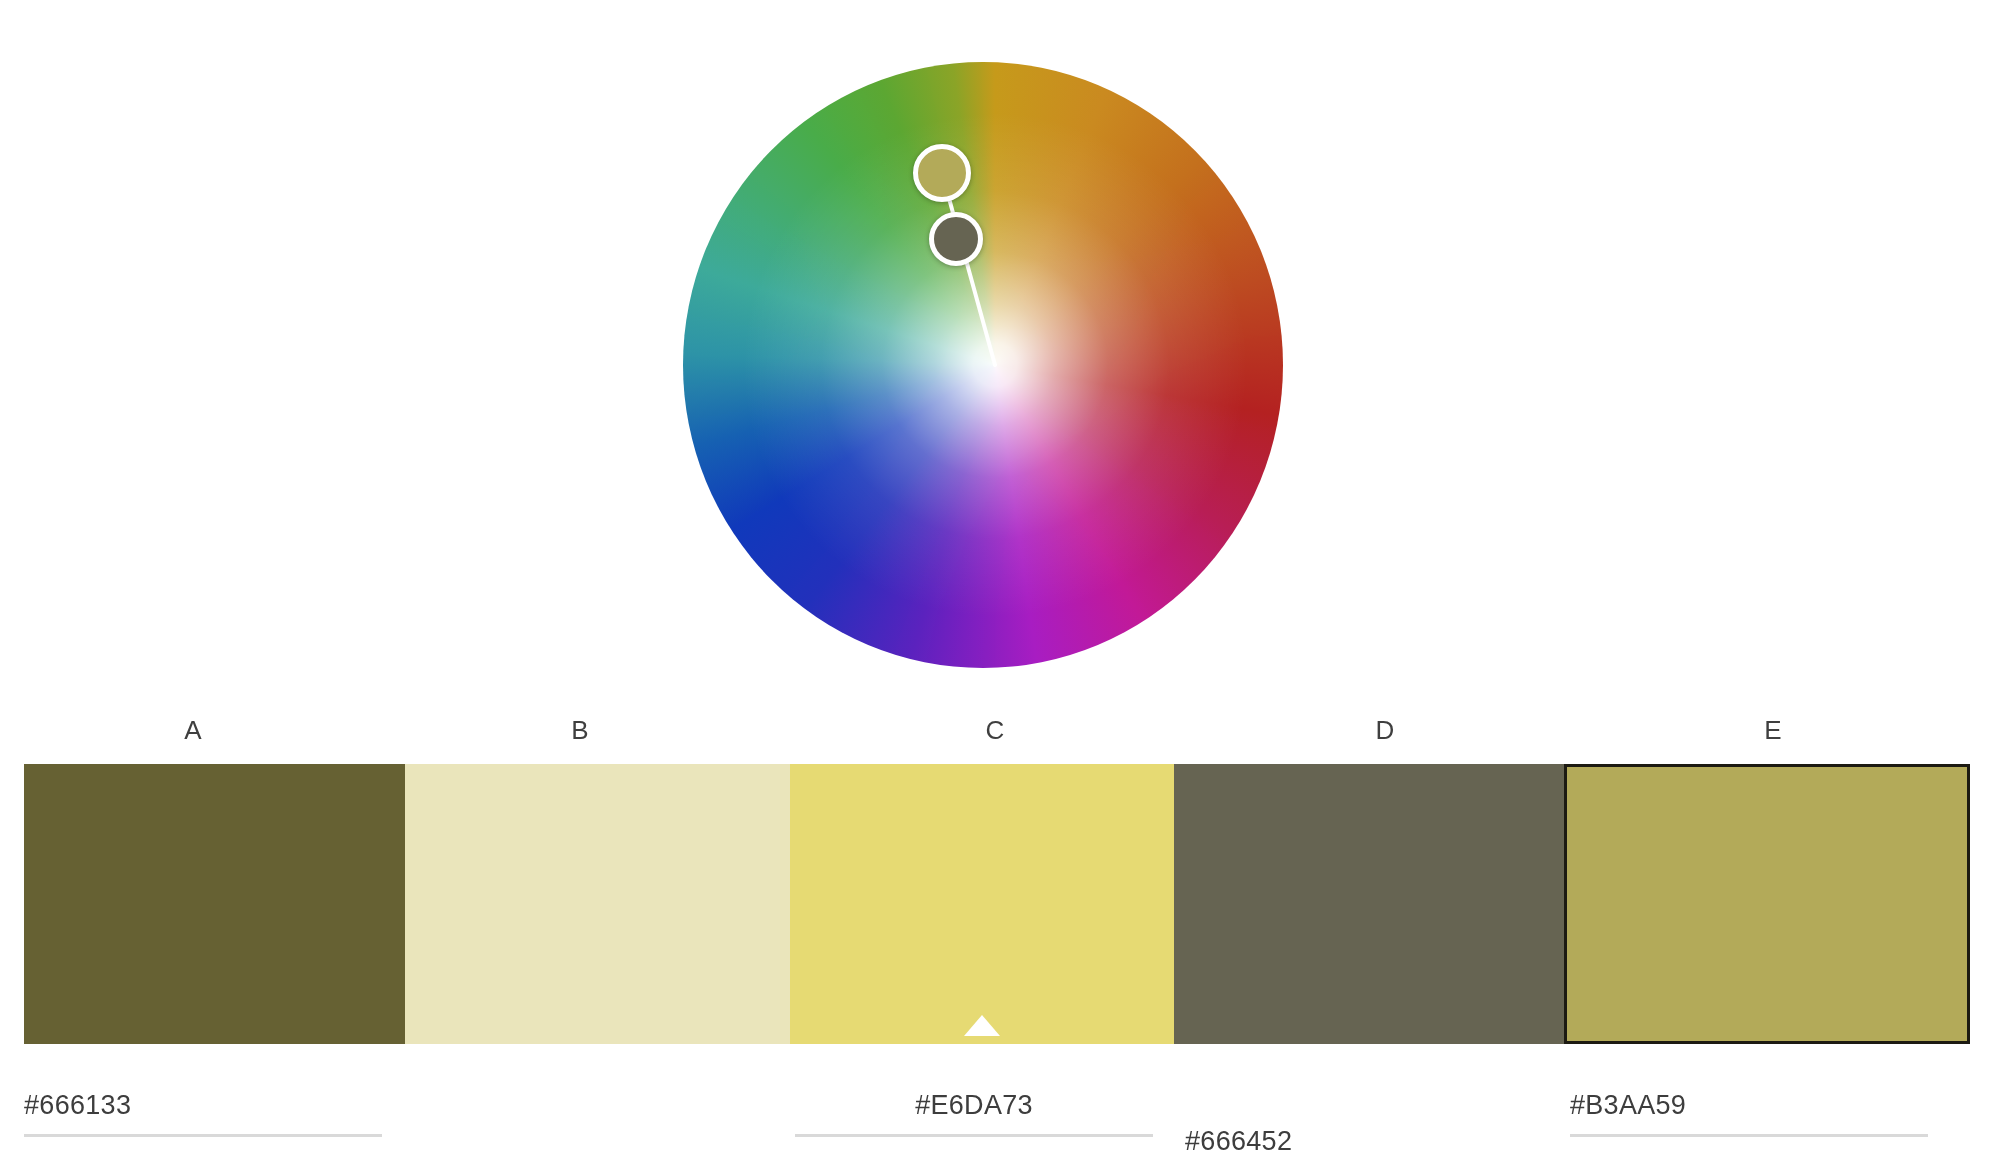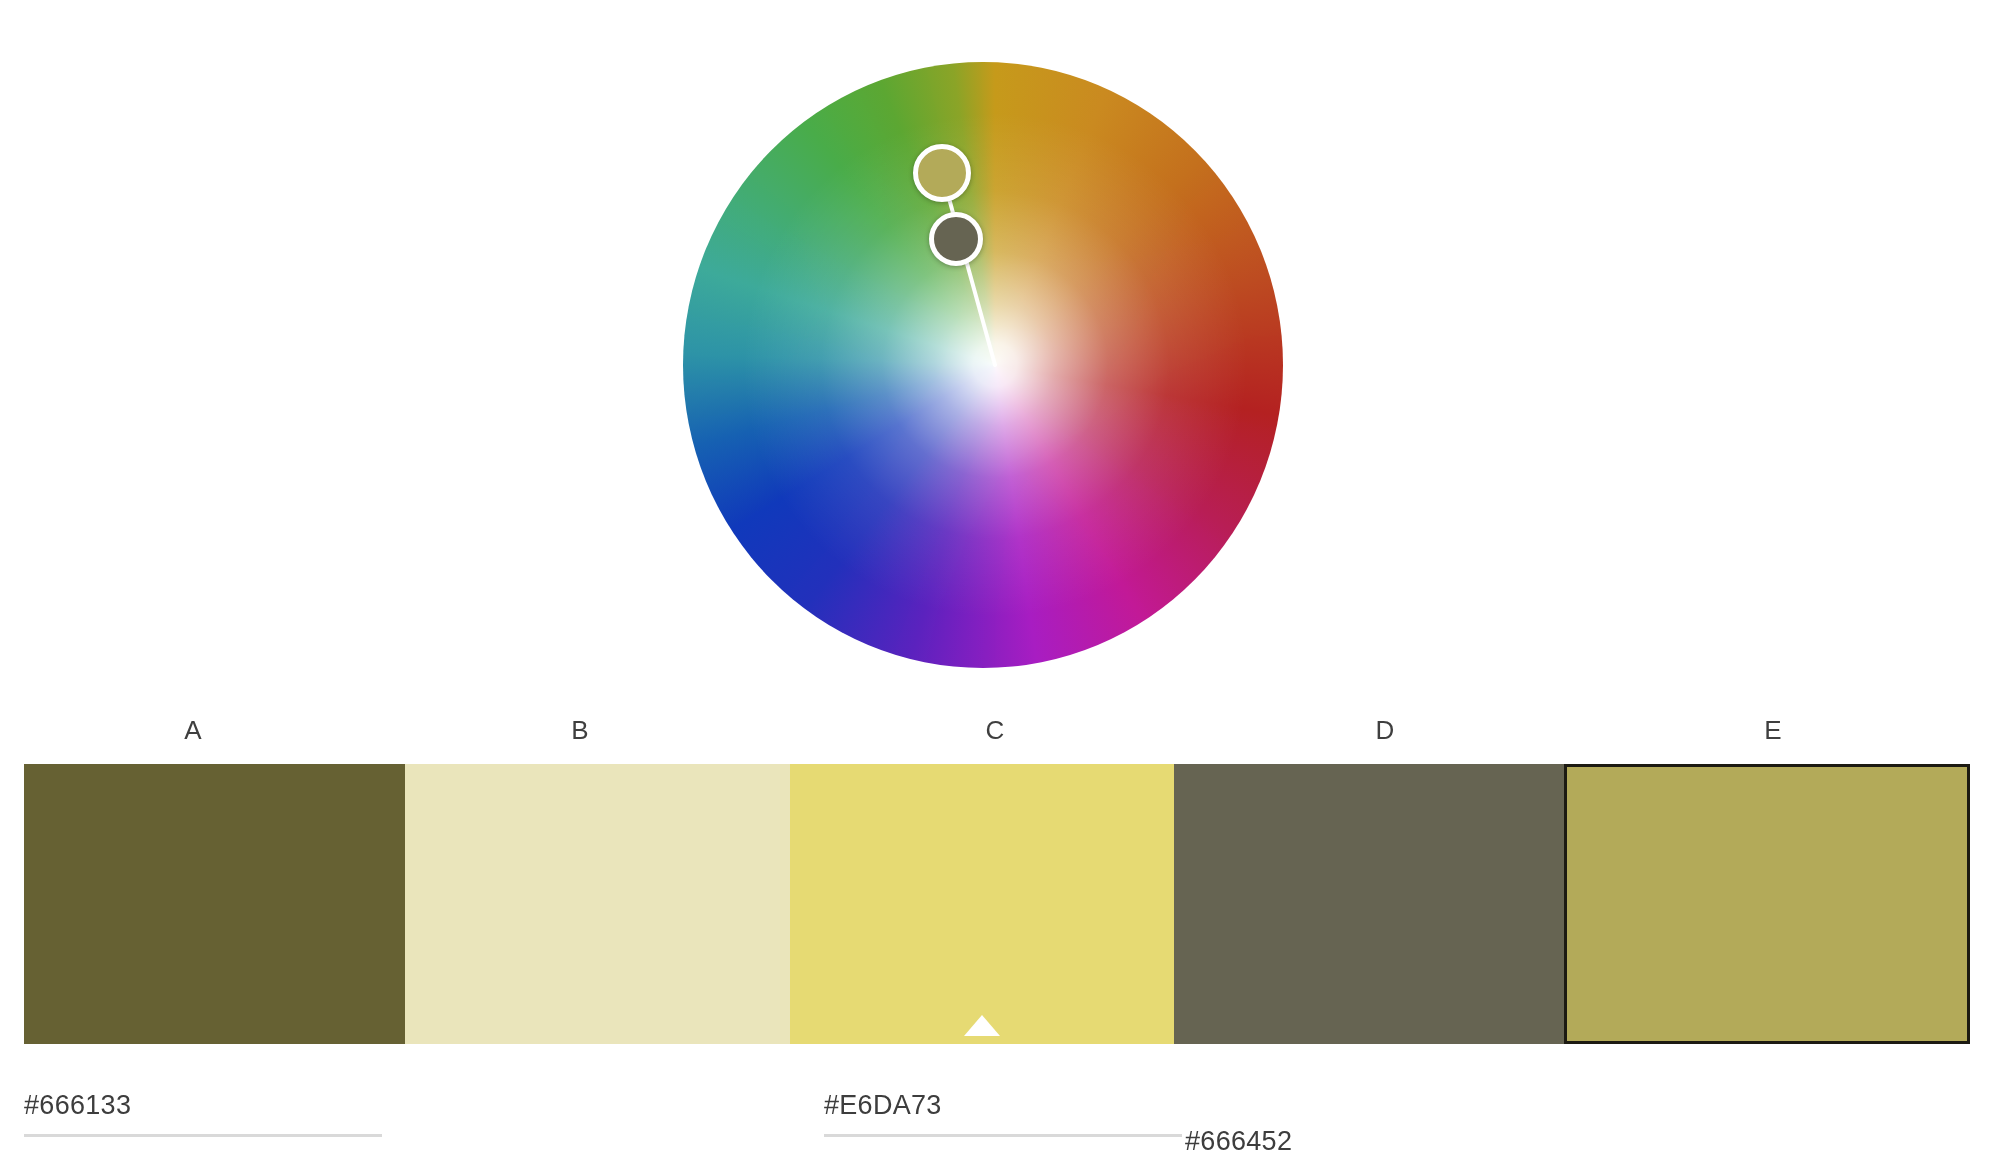--- a/index.html
+++ b/index.html
@@ -196,21 +196,25 @@
     </div>
     <div class="swatch" style="flex: 0 0 390px; background: rgb(102, 100, 82);"></div>
     <div class="swatch selected" style="flex: 0 0 406px; background: rgb(179, 170, 89); border-color: rgb(28, 26, 18);"></div>
   </div>
 
 <div class="hex-row" id="hex-row">
     <div class="hex-field" style="left: 0px;">
       <div class="hex-value">#666133</div>
       <div class="hex-underline" style="background: rgb(217, 217, 217);"></div>
     </div>
-    <div class="hex-field" style="left: 800px;">
+    <div class="hex-field" style="left: 771px; text-align: center;">
       <div class="hex-value">#E6DA73</div>
       <div class="hex-underline" style="background: rgb(217, 217, 217);"></div>
     </div>
     <div class="hex-field" style="left: 1161px; margin-top: 36px;">
       <div class="hex-value">#666452</div>
       <div class="hex-underline" style="background: rgb(217, 217, 217);"></div>
     </div>
+    <div class="hex-field" style="left: 1546px;">
+      <div class="hex-value">#B3AA59</div>
+      <div class="hex-underline" style="background: rgb(217, 217, 217);"></div>
+    </div>
   </div>
 
 </body></html>

